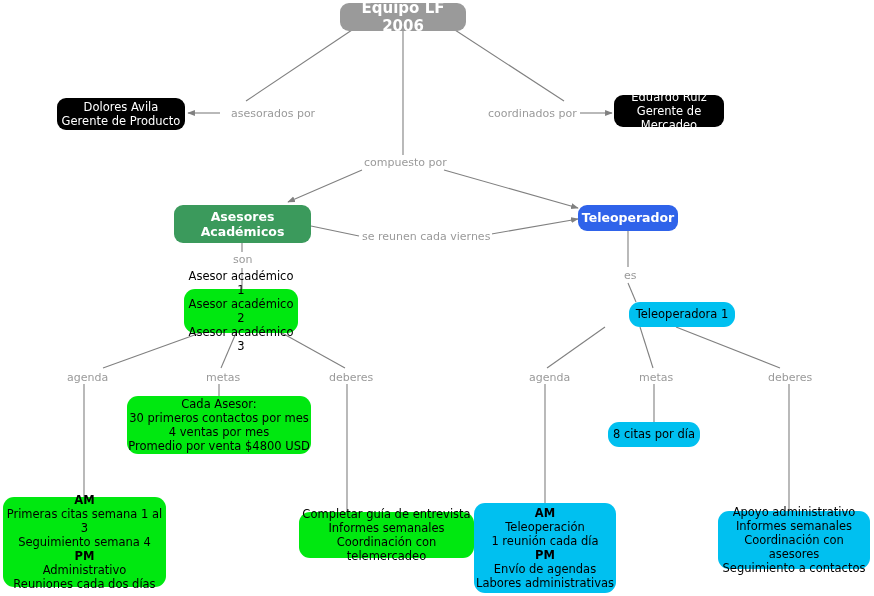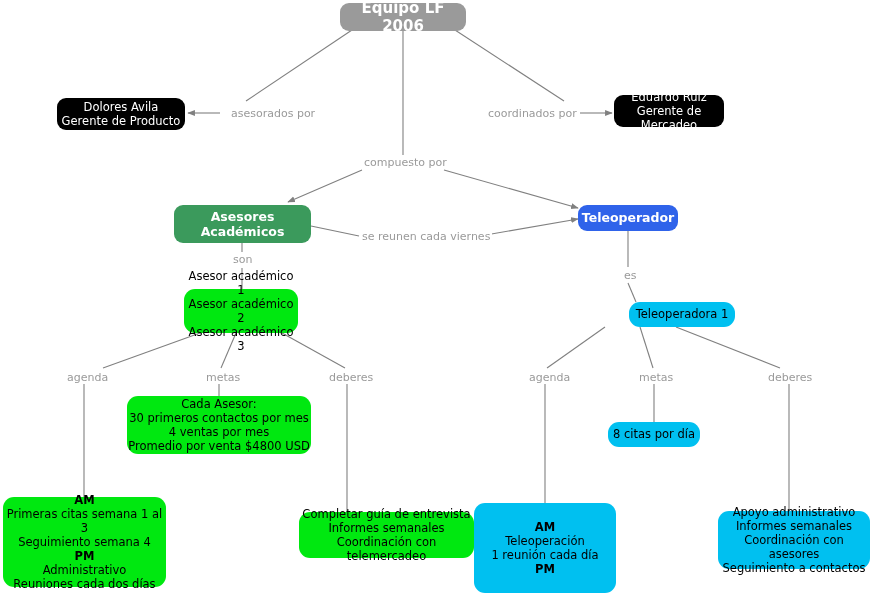--- a/index.html
+++ b/index.html
@@ -174,20 +174,22 @@
 Informes semanales
 Coordinación con telemercadeo</div>
 
   <div class="node n-cyan" style="left:608px; top:422px; width:92px; height:25px;">8 citas por día</div>
 
   <div class="node n-cyan" style="left:474px; top:503px; width:142px; height:90px; flex-direction:column;">
     <b>AM</b>
     <span>Teleoperación
 1 reunión cada día</span>
     <b>PM</b>
+    <span>Envío de agendas
+Labores administrativas</span>
   </div>
 
   <div class="node n-cyan" style="left:718px; top:511px; width:152px; height:58px;">Apoyo administrativo
 Informes semanales
 Coordinación con asesores
 Seguimiento a contactos</div>
 
   <div class="edge-label" style="left:229px; top:107px;">asesorados por</div>
 
   <div class="edge-label" style="left:486px; top:107px;">coordinados por</div>

